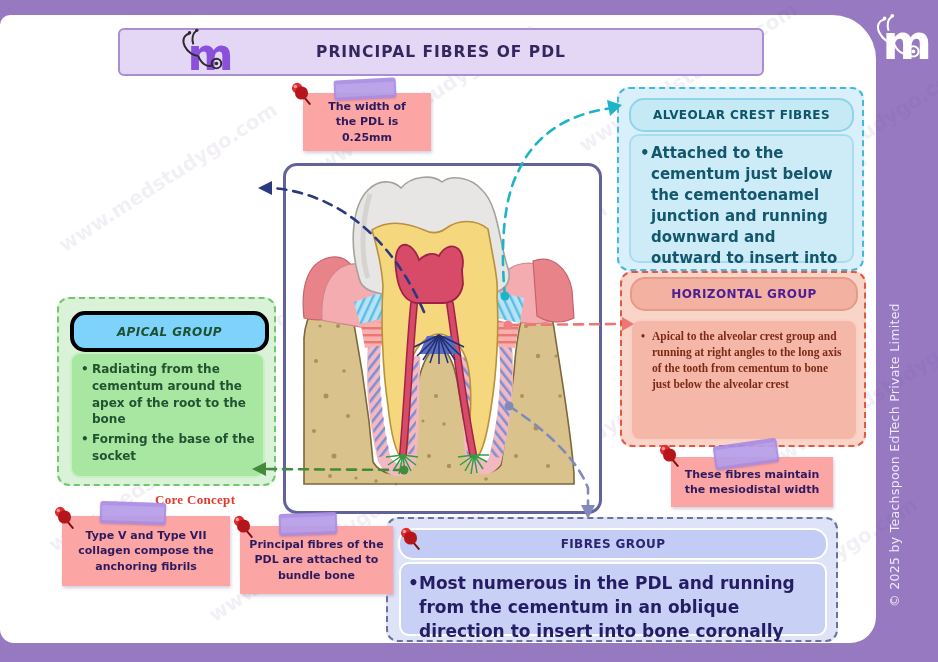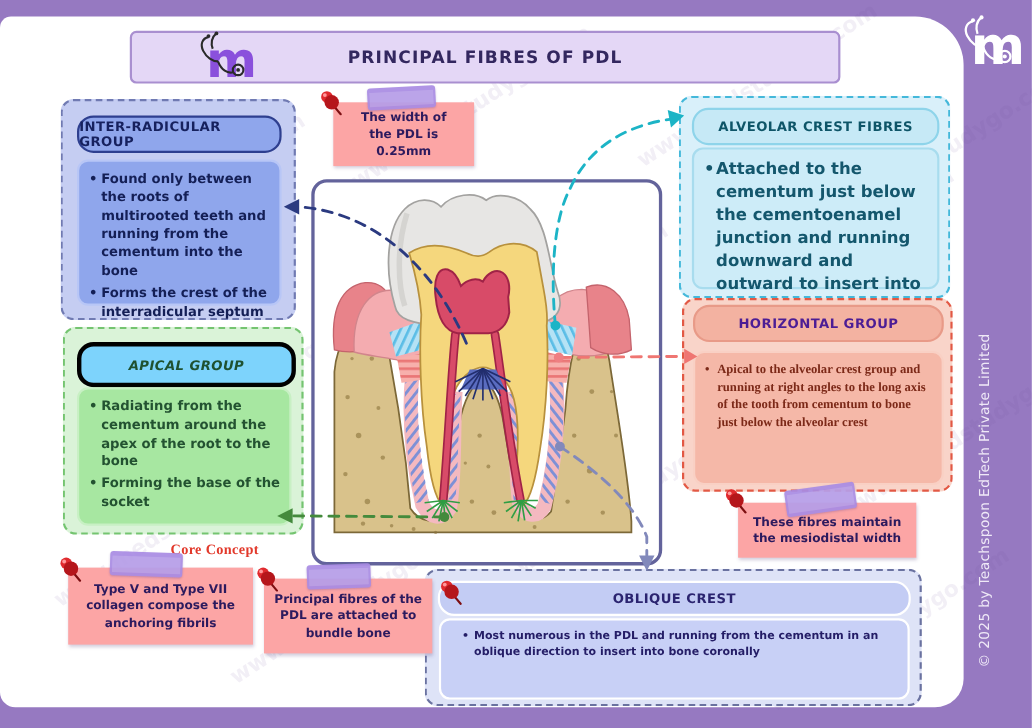--- a/index.html
+++ b/index.html
@@ -41,21 +41,21 @@
   .b-ap ul{font-size:12px;color:#235231;}
   
   .b-hz{left:620px;top:256px;width:242px;height:172px;background:#f9d4c9;border:2.5px dashed #e25844;}
   .b-hz .bt{left:8px;top:4px;width:224px;height:30px;background:#f3b2a1;border:2px solid #e89a88;color:#4c1d95;}
   .b-hz .bc{left:8px;top:46px;width:224px;height:118px;background:#f5b8a8;border:2px solid #f9d0c4;font-family:Liberation Serif, serif;}
   .b-hz ul{font-size:11.5px;color:#7c2918;}
   
   .b-ob{left:386px;top:502px;width:448px;height:121px;background:#dee3f7;border:2.5px dashed #6a72a0;}
   .b-ob .bt{left:10px;top:9px;width:426px;height:28px;background:#c3ccf4;border:2px solid #ffffff;color:#2b2470;}
   .b-ob .bc{left:11px;top:43px;width:424px;height:70px;background:#c8d0f6;border:2px solid #ffffff;}
-  .b-ob ul{font-size:10px;color:#241d66;padding:8px 16px 4px 16px;}
+  .b-ob ul{font-size:17px;color:#241d66;padding:8px 16px 4px 4px;}
   
   .note{position:absolute;background:#fca5a5;color:#2c1a5e;font-weight:bold;font-size:11px;
         text-align:center;line-height:1.4;z-index:30;box-shadow:1px 2px 3px rgba(80,60,120,.25);
         display:flex;align-items:center;justify-content:center;}
   .n-width{left:303px;top:78px;width:128px;height:58px;padding:4px 16px;box-sizing:border-box;}
   .n-coll{left:62px;top:501px;width:168px;height:70px;padding:4px 8px;box-sizing:border-box;}
   .n-bund{left:240px;top:511px;width:153px;height:68px;padding:4px 6px;box-sizing:border-box;}
   .n-mesi{left:671px;top:442px;width:162px;height:50px;padding:4px 8px;box-sizing:border-box;}
   .tape{position:absolute;background:#a98ce4;opacity:.93;border-radius:3px;z-index:32;
         box-shadow:0 1px 2px rgba(90,60,140,.3);}
@@ -98,29 +98,20 @@
         <circle cx="18" cy="6" r="1.8" fill="#2a2a2a"></circle>
           <circle cx="25.5" cy="3.5" r="1.8" fill="#2a2a2a"></circle>
         <path d="M27,30 C30,38 36,42 42,40" fill="none" stroke="#2a2a2a" stroke-width="2"></path>
         <circle cx="46" cy="38" r="5" fill="none" stroke="#2a2a2a" stroke-width="2"></circle>
         <circle cx="46" cy="38" r="1.8" fill="#2a2a2a"></circle>
       </g>
     </svg>
     <div class="ttl">PRINCIPAL FIBRES OF PDL</div>
   </div>
 
-  <div class="box b-ir">
-    <div class="bt">INTER-RADICULAR GROUP</div>
-    <div class="bc">
-      <ul class="bullets">
-        <li>Found only between the roots of multirooted teeth and running from the cementum into the bone</li>
-        <li>Forms the crest of the interradicular septum</li>
-      </ul>
-    </div>
-  </div>
 
   <div class="box b-ac">
     <div class="bt">ALVEOLAR CREST FIBRES</div>
     <div class="bc">
       <ul class="bullets">
         <li>Attached to the cementum just below the cementoenamel junction and running downward and outward to insert into the rim of the alveolus</li>
       </ul>
     </div>
   </div>
 
@@ -137,21 +128,21 @@
   <div class="box b-hz">
     <div class="bt">HORIZONTAL GROUP</div>
     <div class="bc">
       <ul class="bullets">
         <li>Apical to the alveolar crest group and running at right angles to the long axis of the tooth from cementum to bone just below the alveolar crest</li>
       </ul>
     </div>
   </div>
 
   <div class="box b-ob">
-    <div class="bt">OBLIQUE CREST</div>
+    <div class="bt">FIBRES GROUP</div>
     <div class="bc">
       <ul class="bullets">
         <li>Most numerous in the PDL and running from the cementum in an oblique direction to insert into bone coronally</li>
       </ul>
     </div>
   </div>
   <svg class="pin obpin" viewBox="0 0 22 22">
     <path d="M14,15 L19,21" stroke="#7d0f12" stroke-width="1.8" stroke-linecap="round"></path>
     <circle cx="7.5" cy="6.5" r="4.8" fill="#e02a2e"></circle>
       <circle cx="11.5" cy="11" r="6" fill="#b5161b"></circle>

